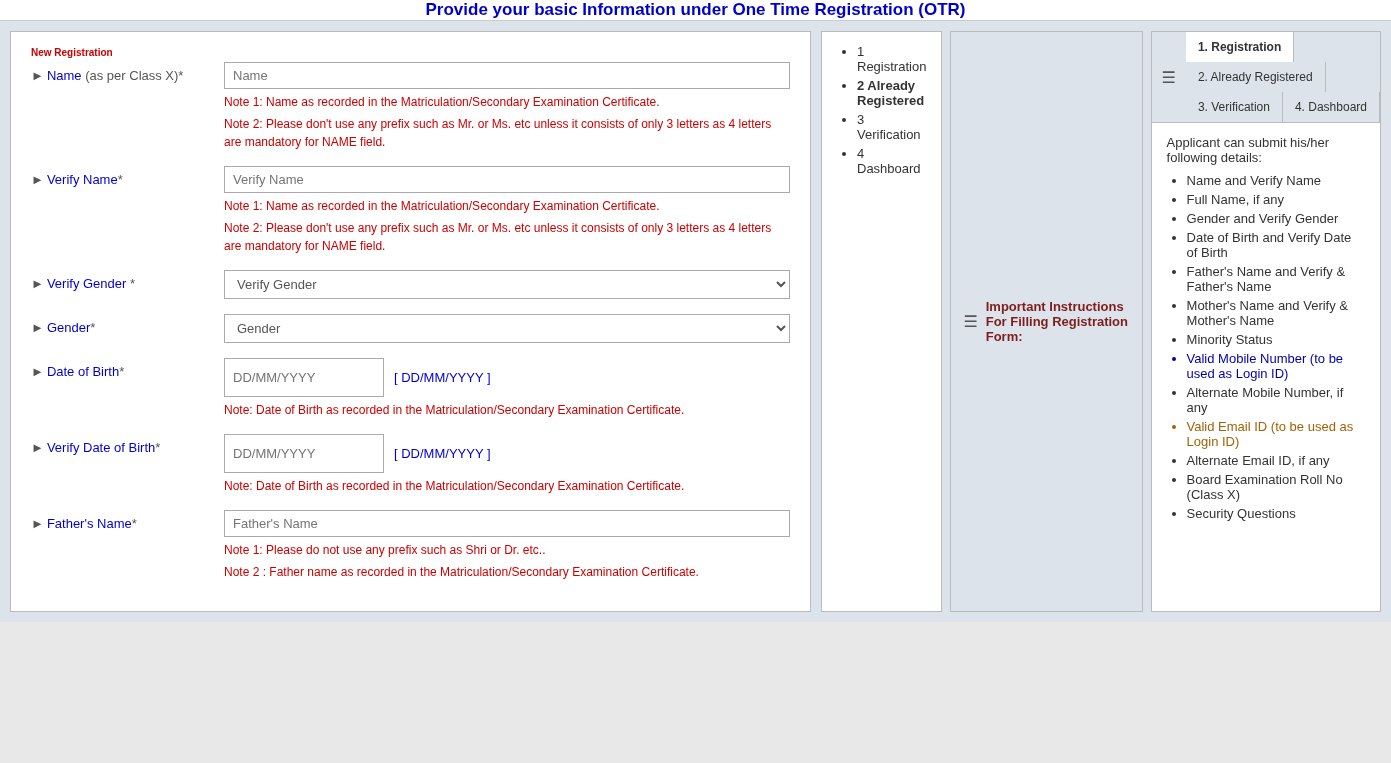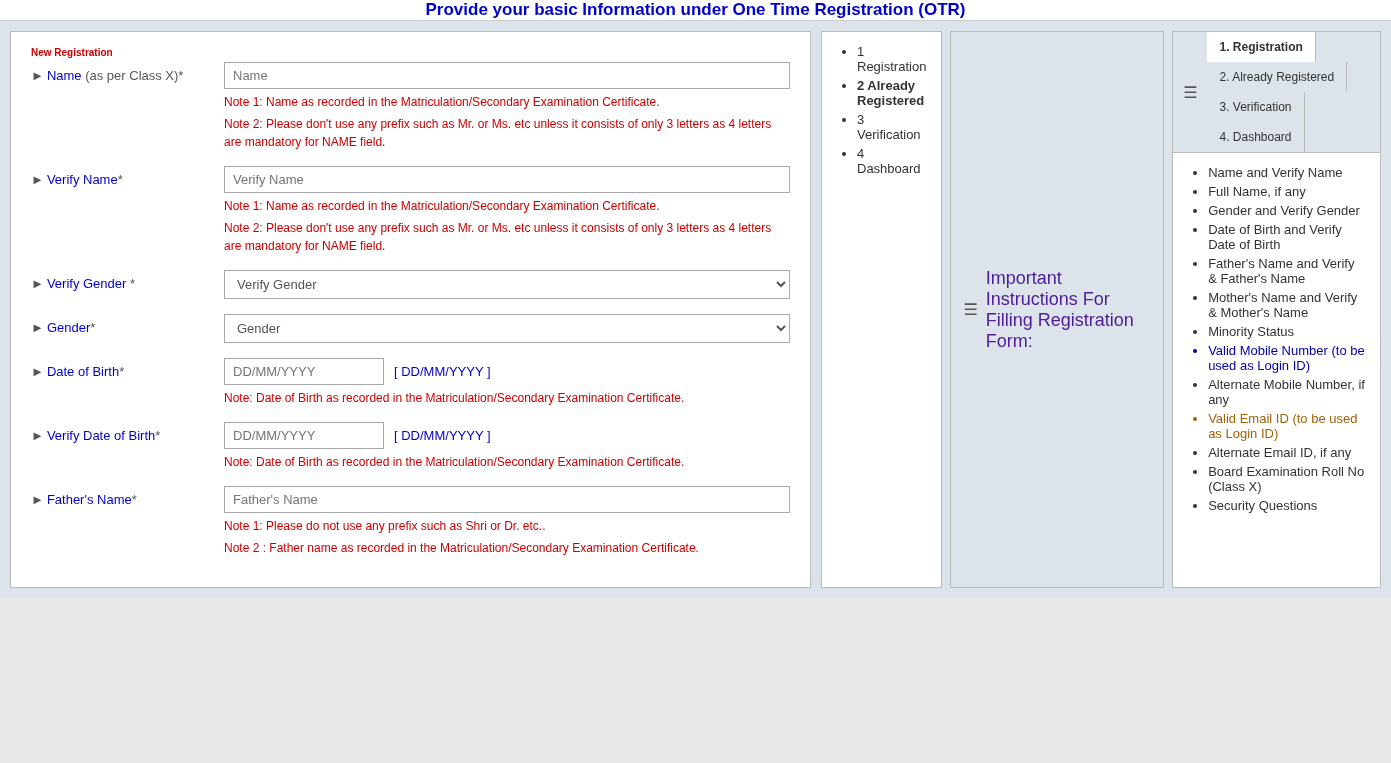--- a/index.html
+++ b/index.html
@@ -89,21 +89,21 @@
     }
 
     .date-row {
       display: flex;
       align-items: center;
       gap: 10px;
     }
 
     .date-row input[type="text"] {
       width: 160px;
-      padding: 5px 8px;
+      padding: 11px 8px;
       border: 1px solid #aaa;
       font-size: 13px;
       color: #555;
     }
 
     .date-display {
       color: #0000cc;
       font-size: 13px;
     }
 
@@ -142,23 +142,23 @@
       align-items: center;
       gap: 8px;
     }
 
     .instructions-box .menu-icon {
       color: #555;
       font-size: 16px;
     }
 
     .instructions-box .instructions-title {
-      font-size: 18px;
-      font-weight: normal;
-      color: #4c1d95;
+      font-size: 13px;
+      font-weight: bold;
+      color: #7f1d1d;
     }
 
     .tabs-section {
       background: #fff;
       border: 1px solid #bbb;
     }
 
     .tabs-header {
       display: flex;
       align-items: center;
@@ -276,20 +276,21 @@
       <span class="menu-icon">☰</span>
       <span class="instructions-title">Important Instructions For Filling Registration Form:</span>
     </div>
 
     <div class="tabs-section">
       <div class="tabs-header">
         <span class="menu-icon">☰</span>
         <div id="tab-buttons"><button class="tab-btn active">1. Registration</button><button class="tab-btn">2. Already Registered</button><button class="tab-btn">3. Verification</button><button class="tab-btn">4. Dashboard</button></div>
       </div>
       <div class="tab-content">
+        <p>Applicant can submit his/her following details:</p>
         <ul id="tab-content-list">
             <li>Name and Verify Name</li>
             <li>Full Name, if any</li>
             <li>Gender and Verify Gender</li>
             <li>Date of Birth and Verify Date of Birth</li>
             <li>Father's Name and Verify &amp; Father's Name</li>
             <li>Mother's Name and Verify &amp; Mother's Name</li>
             <li>Minority Status</li>
             <li style="color: rgb(0, 0, 170);">Valid Mobile Number (to be used as Login ID)</li>
             <li>Alternate Mobile Number, if any</li>

